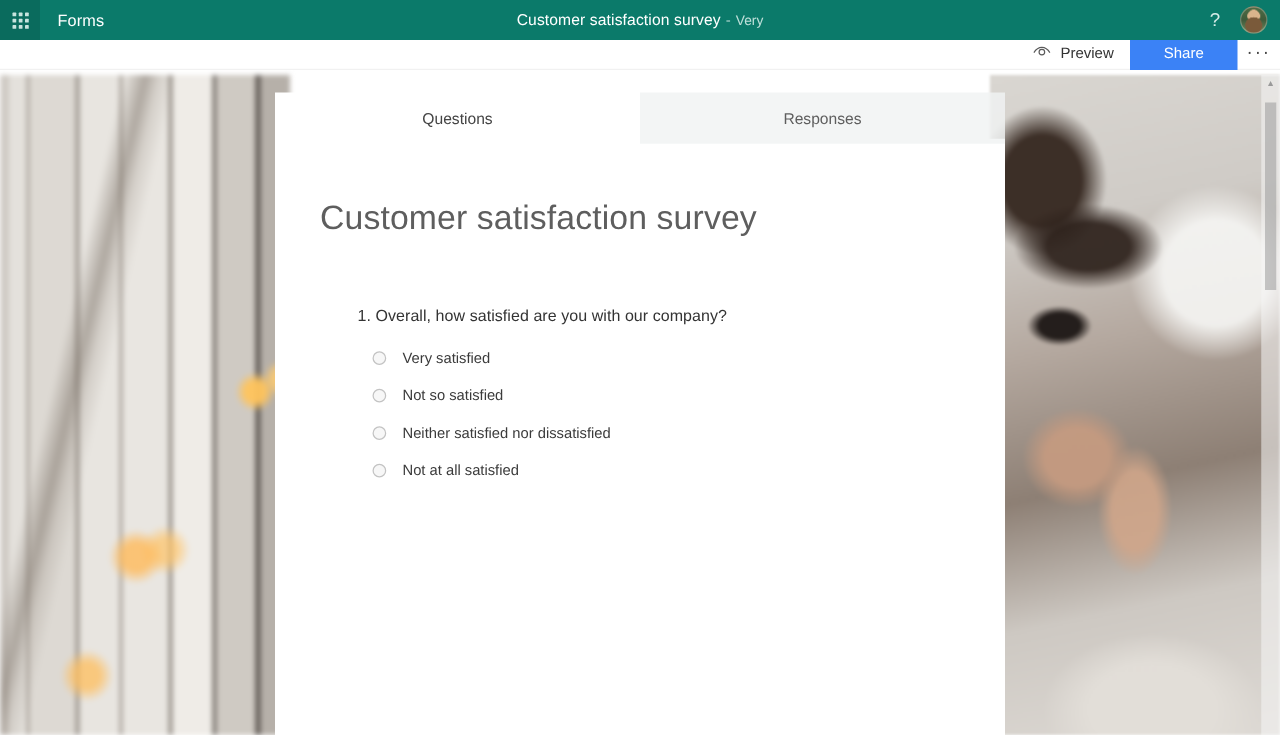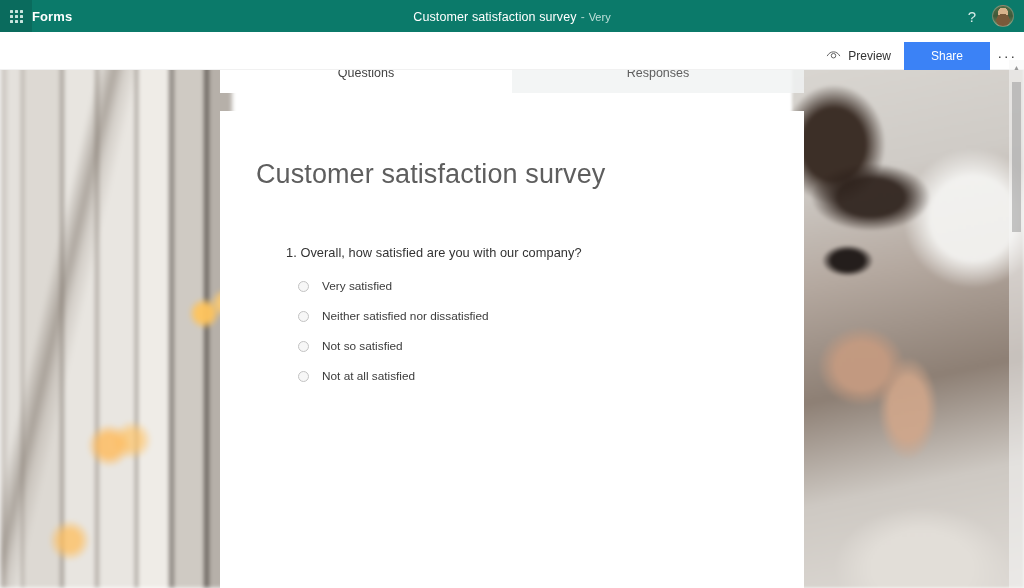--- a/index.html
+++ b/index.html
@@ -49,21 +49,21 @@
     position:absolute; left:0; top:0; width:1024px; height:32px;
     background:#0b7a6a; display:flex; align-items:center; z-index:40;
   }
   .waffle {
     width:32px; height:32px; background:#0a6b5d;
     display:flex; align-items:center; justify-content:center; cursor:pointer;
   }
   .waffle-grid { display:grid; grid-template-columns:repeat(3,3px); grid-gap:2px; }
   .waffle-grid i { width:3px; height:3px; background:#c7e4de; display:block; border-radius:.5px; }
   .app-name {
-    color:#ffffff; font-size:13px; font-weight:700; letter-spacing:.1px;
+    color:#ffffff; font-size:13px; font-weight:400; margin-left:14px; letter-spacing:.1px;
   }
   .doc-title-wrap {
     position:absolute; left:0; right:0; text-align:center; pointer-events:none;
   }
   .doc-title { color:#ffffff; font-size:12.5px; letter-spacing:.1px; }
   .doc-sep { color:#a8d2cb; font-size:12px; margin:0 4px; }
   .doc-saved { color:#bfe0da; font-size:11px; }
   .top-right { margin-left:auto; display:flex; align-items:center; gap:10px; padding-right:10px; }
   .help-icon {
     color:#d6ece8; font-size:15px; width:20px; height:20px; cursor:pointer;
@@ -73,21 +73,21 @@
     width:22px; height:22px; border-radius:50%; cursor:pointer; overflow:hidden;
     background:
       radial-gradient(circle at 50% 72%, #7a5a3a 0 38%, rgba(122,90,58,0) 39%),
       radial-gradient(circle at 50% 34%, #d9b48c 0 30%, rgba(217,180,140,0) 31%),
       linear-gradient(180deg,#4e6b45 0%,#3f5a3a 50%,#6f8a5f 100%);
     border:1px solid rgba(255,255,255,.25);
   }
 
   
   .cmdbar {
-    position:absolute; left:0; top:42px; width:1024px; height:28px;
+    position:absolute; left:0; top:28px; width:1024px; height:28px;
     background:#ffffff; display:flex; align-items:center; justify-content:flex-end;
     z-index:35; border-bottom:1px solid #f1f1f1;
   }
   .cmd-item {
     display:flex; align-items:center; gap:7px; height:28px; padding:0 13px;
     font-size:12px; color:#333; cursor:pointer;
   }
   .eye-icon { width:15px; height:15px; display:block; }
   .theme-icon { width:16px; height:16px; display:block; }
   .share-btn {
@@ -95,21 +95,21 @@
     font-size:12px; display:flex; align-items:center; justify-content:center;
     cursor:pointer; border:none;
   }
   .more-btn {
     width:34px; height:28px; display:flex; align-items:center; justify-content:center;
     color:#444; font-size:15px; letter-spacing:1.5px; cursor:pointer;
   }
 
   
   .tabstrip {
-    position:absolute; left:220px; top:52px; width:584px; height:41px; z-index:20;
+    position:absolute; left:220px; top:74px; width:584px; height:41px; z-index:20;
     display:flex;
   }
   .tab {
     flex:1; display:flex; align-items:center; justify-content:center;
     font-size:12.5px; color:#5b5b5b; cursor:pointer; height:41px;
   }
   .tab.active { background:#ffffff; color:#444; }
   .tab.inactive { background:rgba(240,243,243,.82); color:#5e5e5e; }
 
   
@@ -219,25 +219,25 @@
         <span>1.</span>
         <span>Overall, how satisfied are you with our company?</span>
       </div>
       <div class="options">
         <div class="option">
           <span class="radio"></span>
           <span class="option-label">Very satisfied</span>
         </div>
         <div class="option">
           <span class="radio"></span>
+          <span class="option-label">Not so satisfied</span>
+        </div>
+        <div class="option">
+          <span class="radio"></span>
           <span class="option-label">Neither satisfied nor dissatisfied</span>
-        </div>
-        <div class="option">
-          <span class="radio"></span>
-          <span class="option-label">Not so satisfied</span>
         </div>
         <div class="option">
           <span class="radio"></span>
           <span class="option-label">Not at all satisfied</span>
         </div>
       </div>
     </div>
 
   </div>
 

